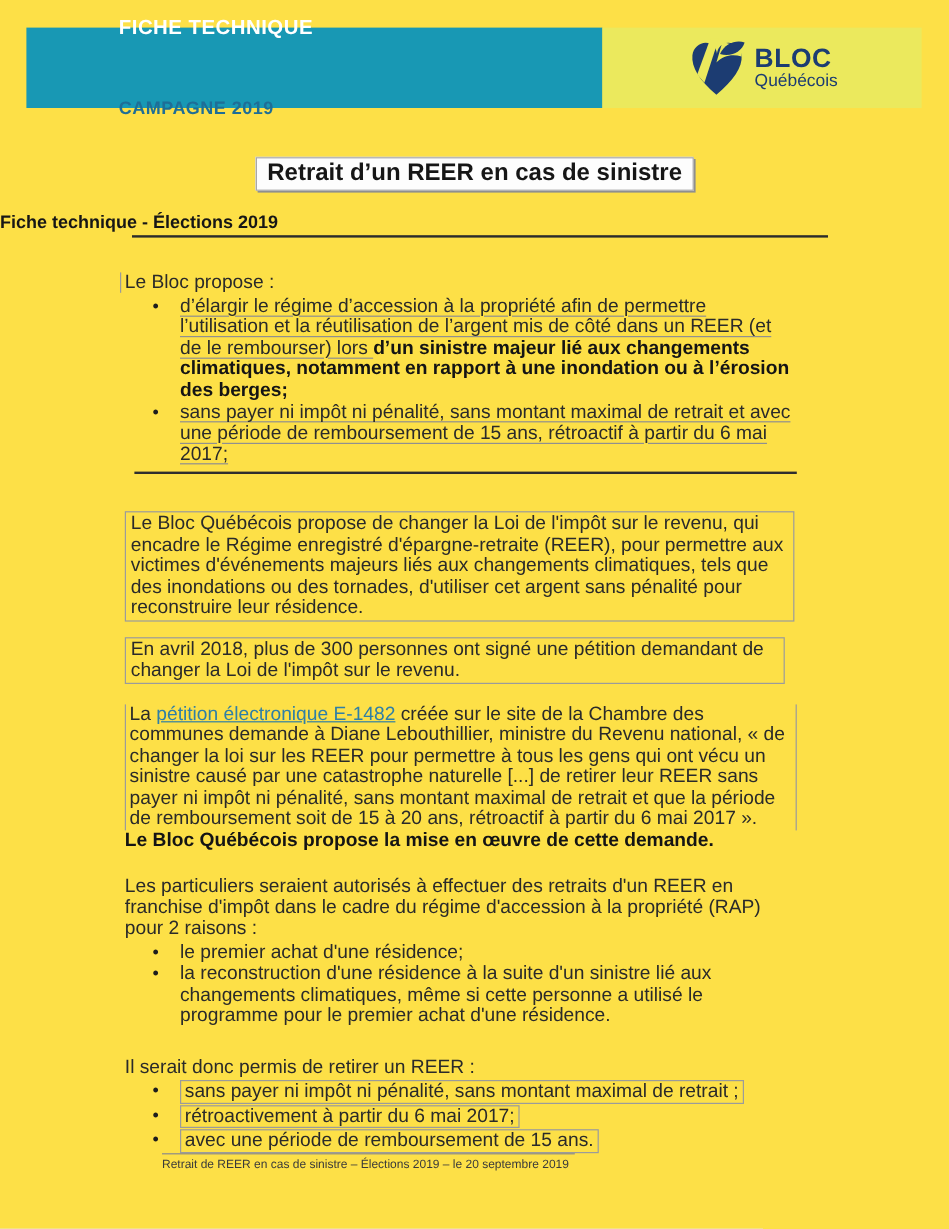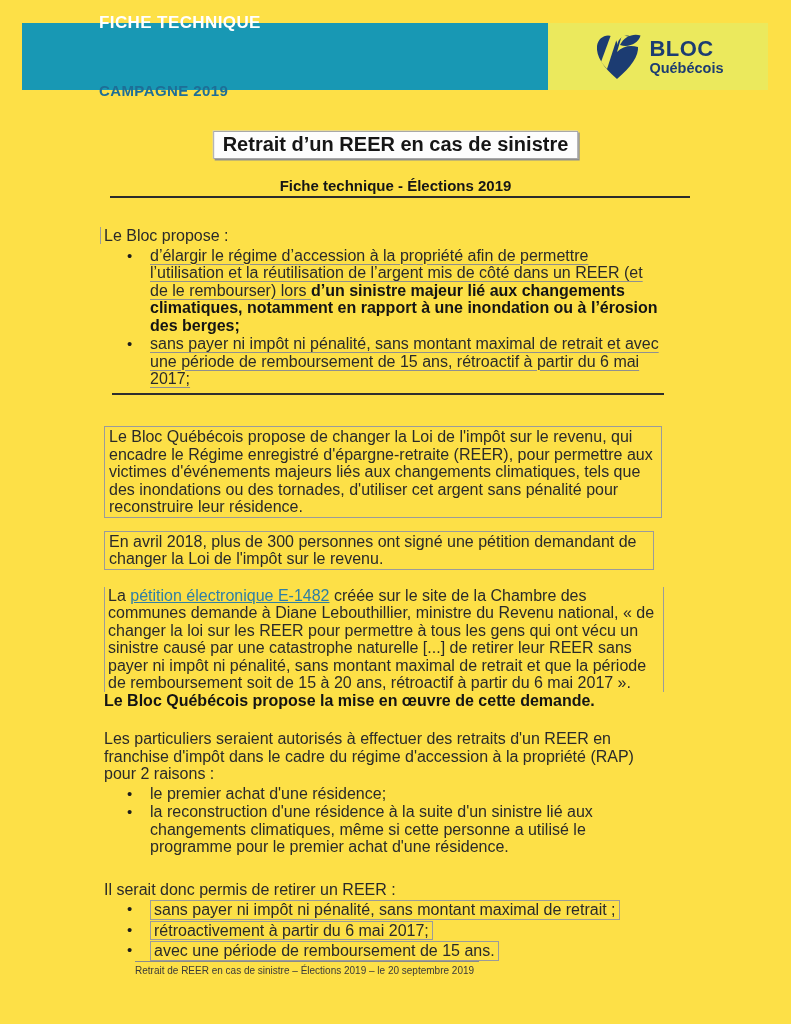--- a/index.html
+++ b/index.html
@@ -10,33 +10,33 @@
     font-family:"Liberation Sans","DejaVu Sans",sans-serif;
     color:#2a2a2a;
     overflow:hidden;
     margin:0 auto;
   }
   
   .banner{position:absolute;left:22px;top:23px;width:746px;height:67px;display:flex;}
   .banner-teal{flex:1;background:#1898B4;display:flex;flex-direction:column;justify-content:center;padding-left:77px;box-sizing:border-box;}
   .banner-title{color:#ffffff;font-weight:bold;font-size:17px;letter-spacing:.4px;line-height:1.2;}
   .banner-subtitle{color:#1E6E97;font-weight:bold;font-size:15px;letter-spacing:.4px;line-height:1.2;margin-top:48px;}
-  .banner-yellow{width:220px;background:#EBE95D;display:flex;align-items:center;justify-content:center;gap:7px;}
+  .banner-yellow{width:266px;background:#EBE95D;display:flex;align-items:center;justify-content:center;gap:7px;}
   .logo-mark{width:50px;height:54px;flex:0 0 auto;}
   .logo-text{line-height:1;}
   .logo-line1{color:#1C3C72;font-weight:800;font-size:22px;letter-spacing:.5px;}
-  .logo-line2{color:#1C3C72;font-weight:bold;font-size:14.5px;margin-top:1px;}
+  .logo-line2{color:#1C3C72;font-weight:normal;font-size:14.5px;margin-top:1px;}
   
   .title-box{
     position:absolute;top:131px;left:50%;transform:translateX(-50%);
     border:1px solid #a8a8a8;box-shadow:1.5px 1.5px 0 #8f8f8f, -0.5px -0.5px 0 #d8d8d8;
     padding:1px 9px 2px 9px;background:#fdfdfd;
     font-size:20px;font-weight:bold;color:#161616;white-space:nowrap;
   }
-  .subtitle{position:absolute;top:177px;left:0;width:100%;text-align:center;font-size:15px;font-weight:bold;color:#161616;}
+  .subtitle{position:absolute;top:177px;left:0;width:100%;font-size:15px;font-weight:bold;color:#161616;}
   .rule-subtitle{position:absolute;top:196px;left:110px;width:580px;height:2px;background:#2b2b2b;}
   
   .content{position:absolute;left:104px;top:227px;width:560px;font-size:16px;line-height:17.5px;}
   .content p{margin:0;}
   .intro-tick{border-left:1px solid #9b9b9b;padding-left:3px;margin-left:-4px;}
   ul.blist{list-style:none;margin:2px 0 0 0;padding:0;}
   ul.blist li{position:relative;padding-left:46px;margin:1px 0;}
   ul.blist li::before{content:"\2022";position:absolute;left:23px;top:0;font-size:15px;color:#1d1d1d;}
   .scan-underline{text-decoration:underline;text-decoration-color:#909090;text-decoration-thickness:1px;text-underline-offset:3px;}
   .rule-thick{border:none;height:2.5px;background:#2e2e2e;width:552px;margin:5px 0 0 8px;}

